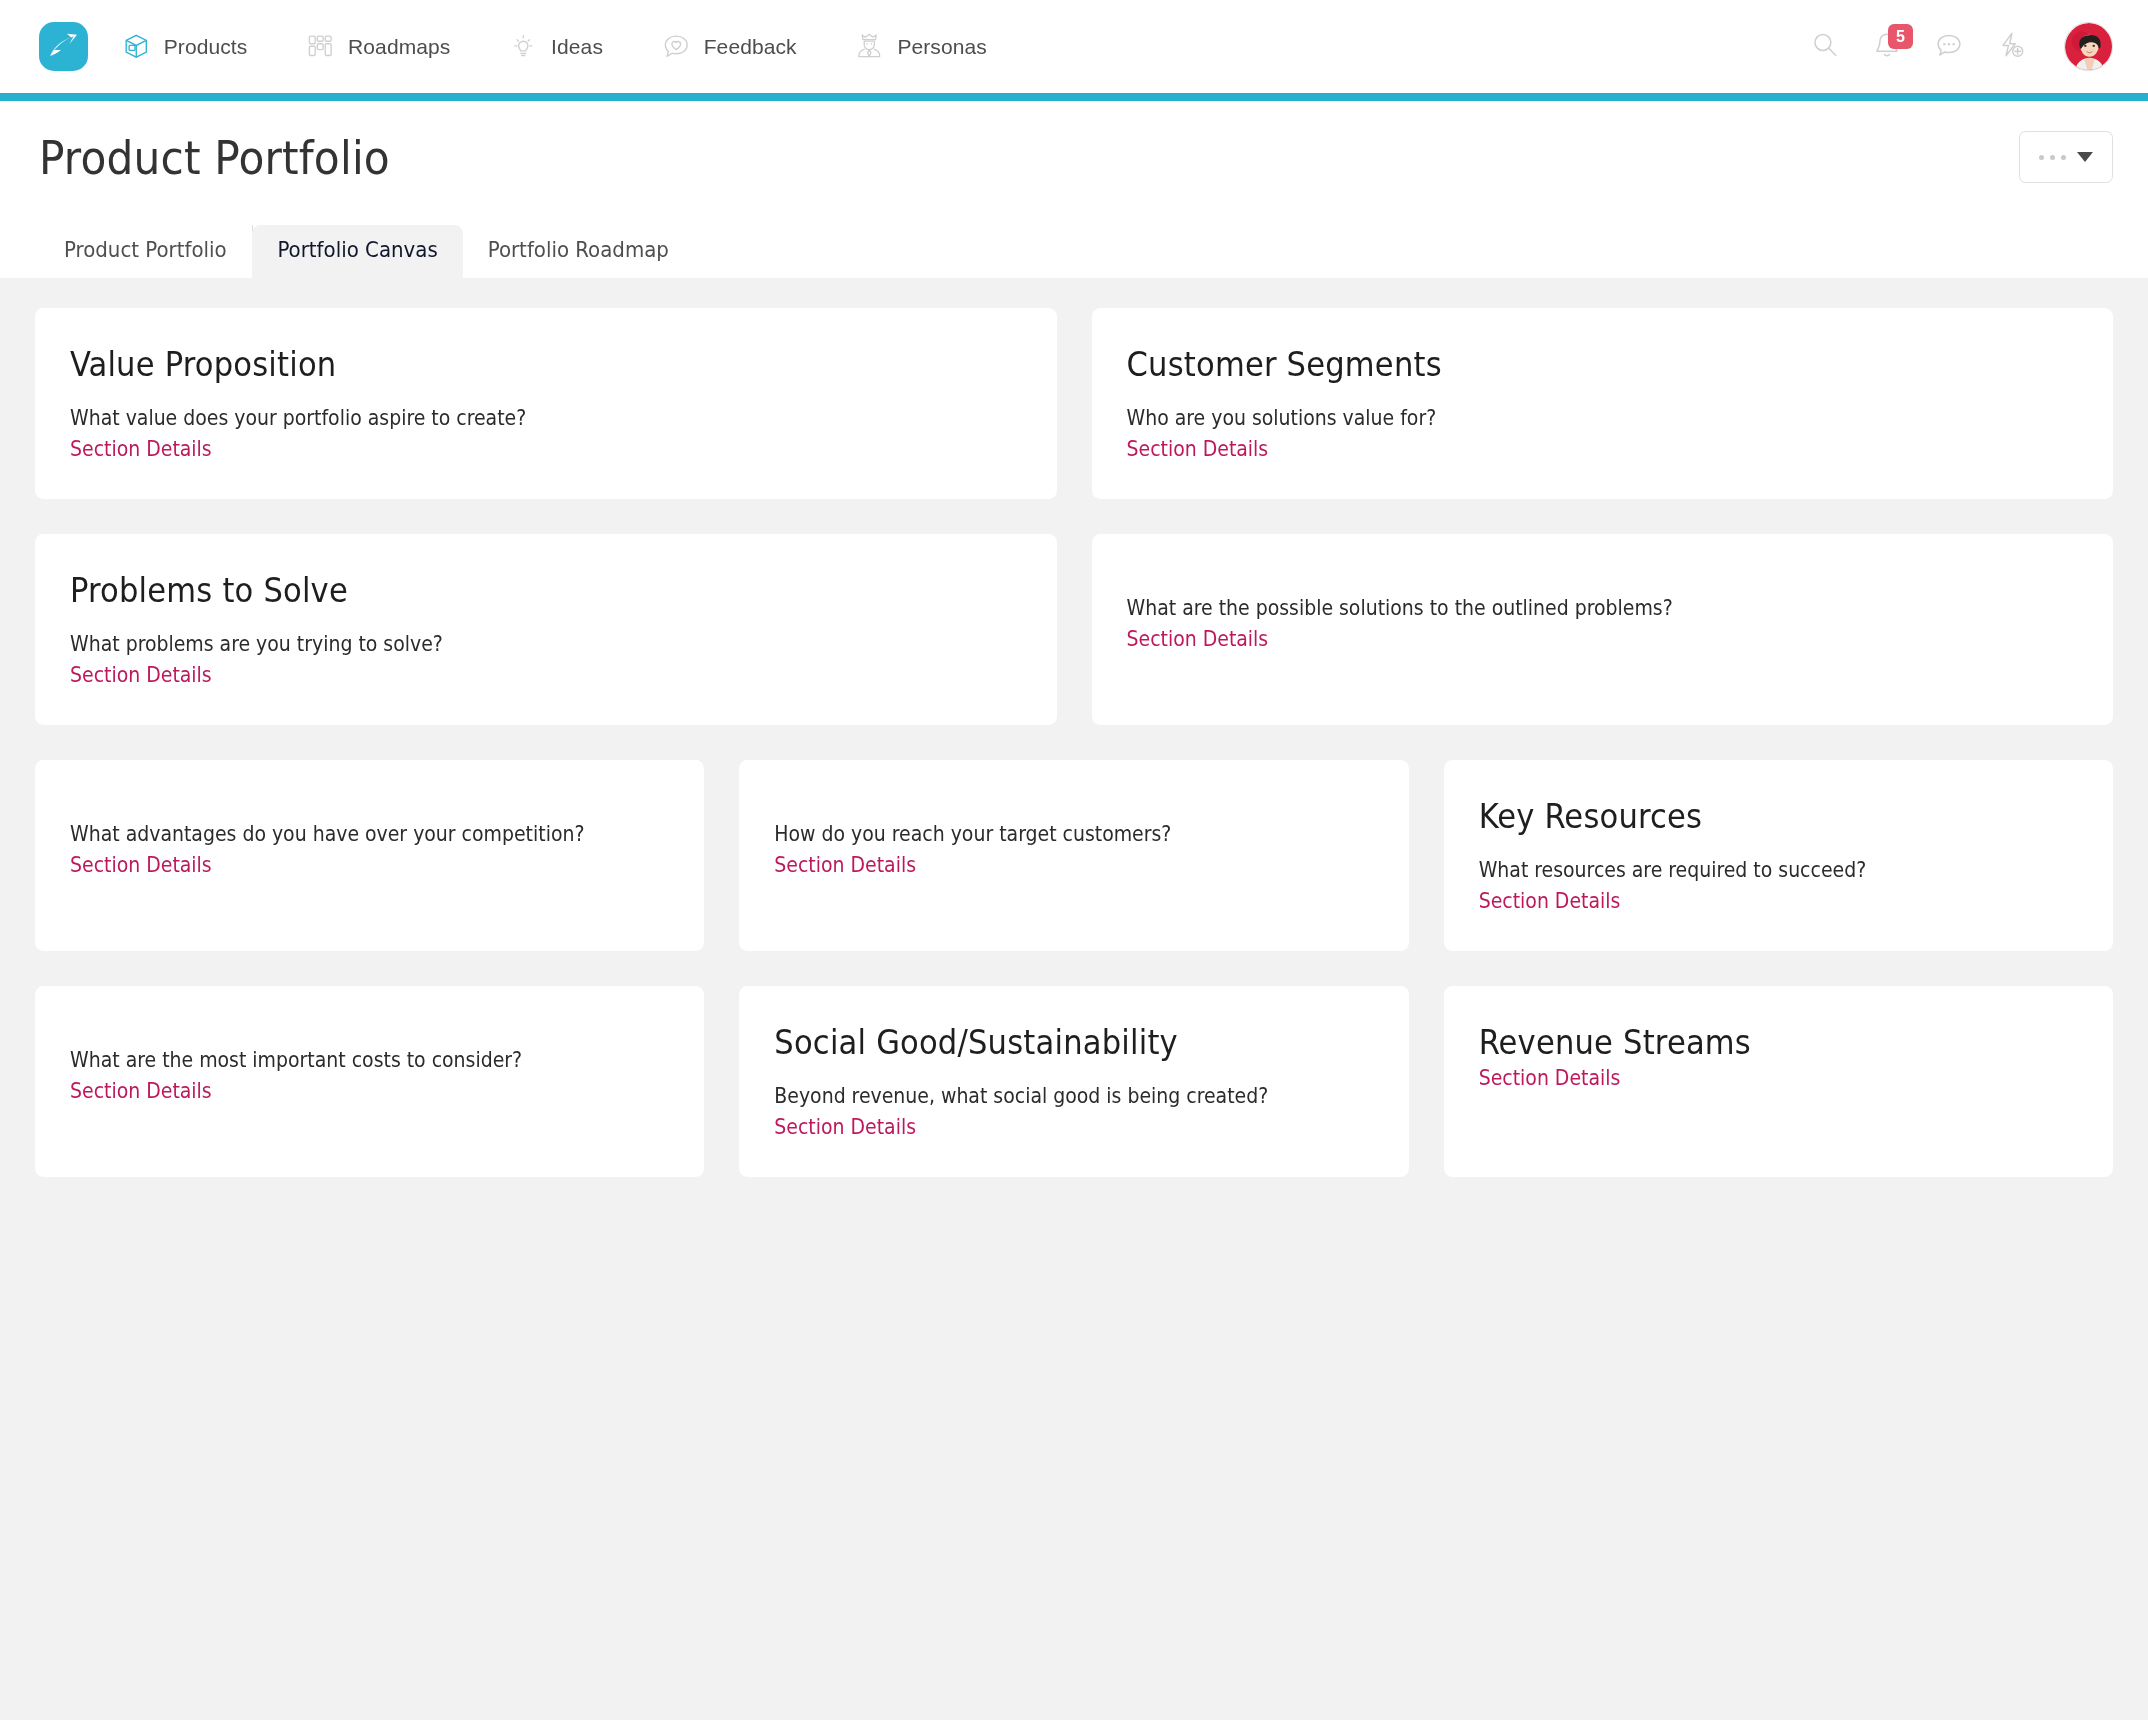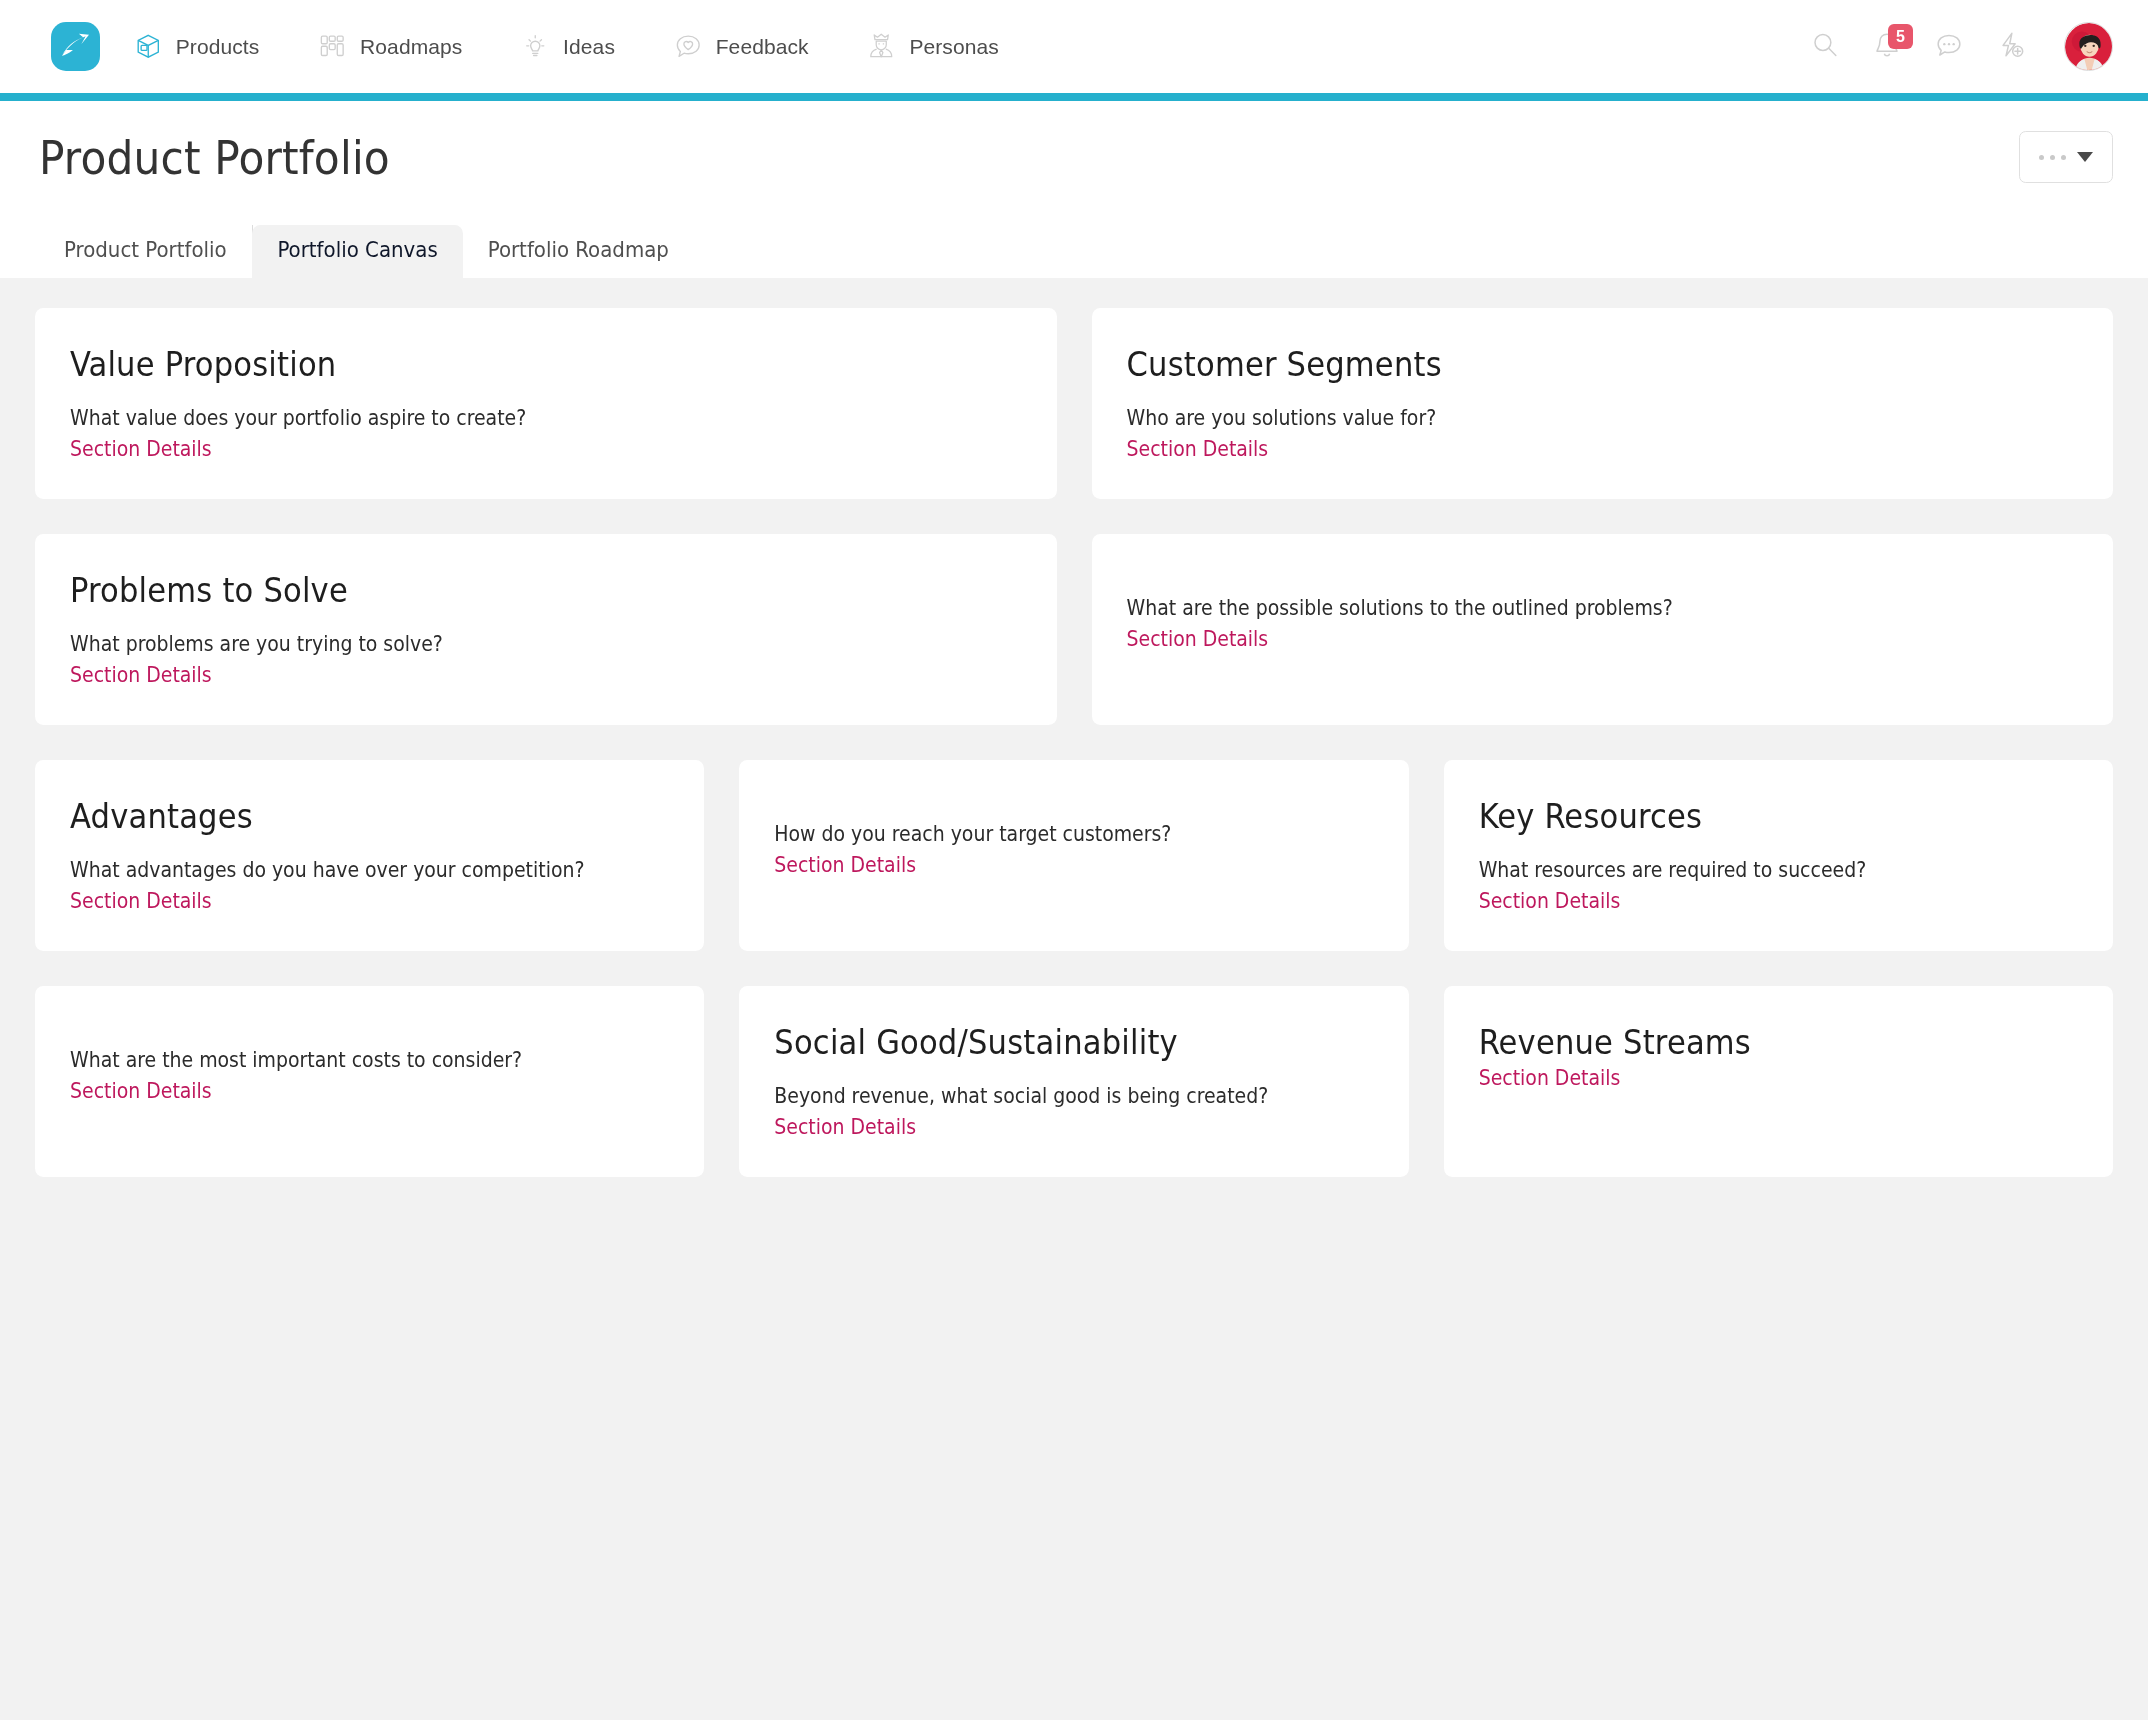--- a/index.html
+++ b/index.html
@@ -18,21 +18,21 @@
     -webkit-font-smoothing: antialiased;
   }
 
   
   .topnav {
     position: relative;
     height: 93px;
     background: #ffffff;
     display: flex;
     align-items: center;
-    padding: 0 35px 0 51px;
+    padding: 0 35px 0 39px;
   }
   .topnav-accent {
     height: 7.6px;
     background: #25b0cd;
     width: 100%;
   }
 
   .logo {
     width: 49px;
     height: 49px;
@@ -421,21 +421,20 @@
       <div class="card-details">Section Details</div>
     </div>
     <div class="card">
       <div class="card-question">What are the possible solutions to the outlined problems?</div>
       <div class="card-details">Section Details</div>
     </div>
   </div>
 
   <div class="card-row row-3col">
     <div class="card">
-      <div class="card-title">Advantages</div>
       <div class="card-question">What advantages do you have over your competition?</div>
       <div class="card-details">Section Details</div>
     </div>
     <div class="card">
       <div class="card-question">How do you reach your target customers?</div>
       <div class="card-details">Section Details</div>
     </div>
     <div class="card">
       <div class="card-title">Key Resources</div>
       <div class="card-question">What resources are required to succeed?</div>

